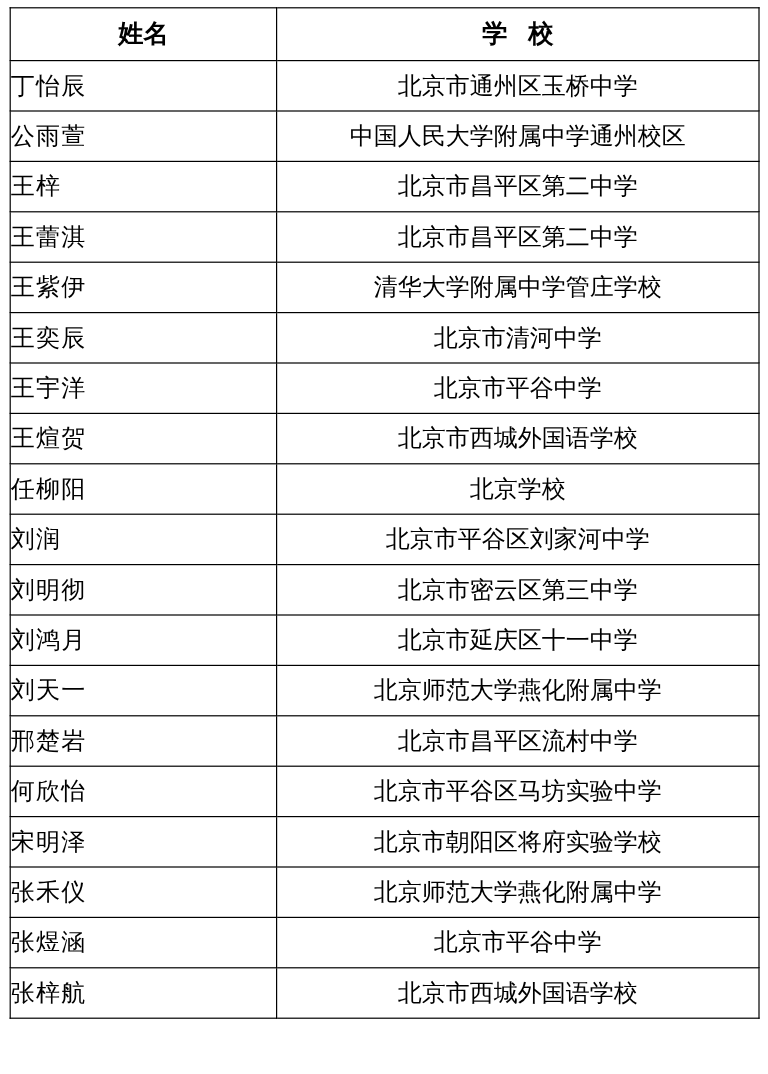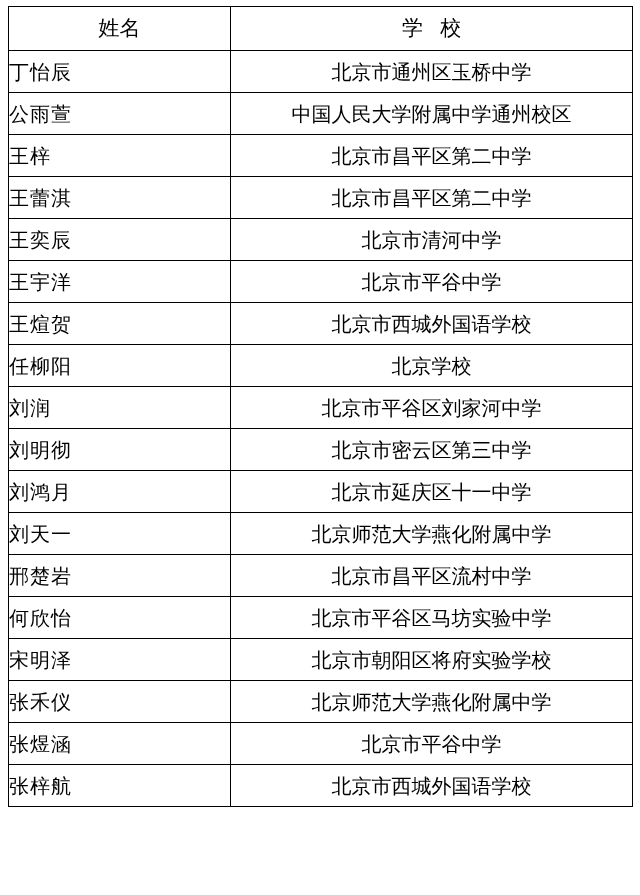--- a/index.html
+++ b/index.html
@@ -32,21 +32,21 @@
   table.roster td {
     border: 1px solid #000000;
     height: 41px;
     padding: 0;
     vertical-align: middle;
     font-size: 20px;
     font-weight: normal;
     line-height: 1.1;
   }
   table.roster thead th {
-    font-weight: normal;
+    font-weight: bold;
     text-align: center;
     height: 43px;
     font-size: 21px;
   }
   table.roster thead th.h-school {
     letter-spacing: 6px;
     text-indent: 6px;
   }
   td.name {
     text-align: left;
@@ -84,20 +84,24 @@
           <td class="name"><span class="name-inner">公雨萱</span></td>
           <td class="school"><span>中国人民大学附属中学通州校区</span></td>
         </tr>
         <tr>
           <td class="name"><span class="name-inner">王梓</span></td>
           <td class="school"><span>北京市昌平区第二中学</span></td>
         </tr>
         <tr>
           <td class="name"><span class="name-inner">王蕾淇</span></td>
           <td class="school"><span>北京市昌平区第二中学</span></td>
+        </tr>
+        <tr>
+          <td class="name"><span class="name-inner">王紫伊</span></td>
+          <td class="school"><span>清华大学附属中学管庄学校</span></td>
         </tr>
         <tr>
           <td class="name"><span class="name-inner">王奕辰</span></td>
           <td class="school"><span>北京市清河中学</span></td>
         </tr>
         <tr>
           <td class="name"><span class="name-inner">王宇洋</span></td>
           <td class="school"><span>北京市平谷中学</span></td>
         </tr>
         <tr>

